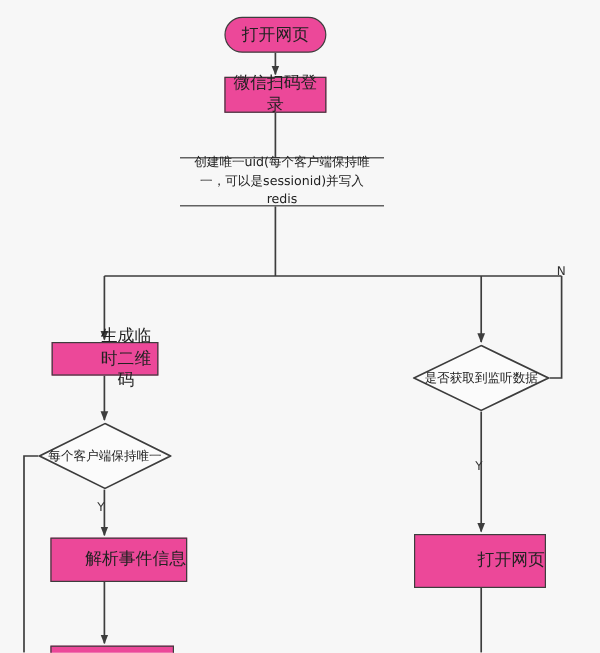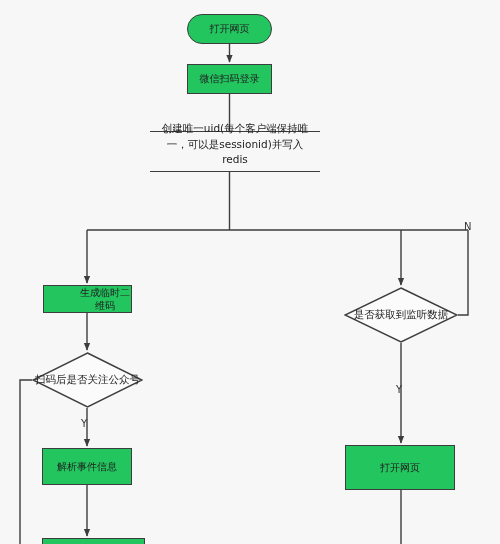--- a/index.html
+++ b/index.html
@@ -23,33 +23,34 @@
   #edges {
     position: absolute;
     left: 0;
     top: 0;
     width: 500px;
     height: 544px;
   }
   .node {
     position: absolute;
     box-sizing: border-box;
-    background: #22c55e;
+    background: #ec4899;
     border: 1.4px solid #3d3d3d;
     display: flex;
     align-items: center;
     justify-content: center;
     text-align: center;
     color: #222;
-    font-size: 10px;
+    font-size: 14px;
     line-height: 1.35;
     z-index: 3;
   }
   .node.process {
     border-radius: 0;
+    justify-content: flex-end;
   }
   .node.terminator {
     border-radius: 999px;
   }
   .node.note {
     background: transparent;
     border: none;
     border-top: 1.4px solid #3d3d3d;
     border-bottom: 1.4px solid #3d3d3d;
     padding: 3px 4px;
@@ -132,36 +133,36 @@
   </svg>
 
   <div class="node terminator" style="left:187px; top:14px; width:85px; height:30px;">
     <span>打开网页</span>
   </div>
 
   <div class="node process" style="left:187px; top:64px; width:85px; height:30px;">
     <span>微信扫码登录</span>
   </div>
 
-  <div class="node note" style="left:150px; top:131px; width:170px; height:41px;align-items:flex-end;">
+  <div class="node note" style="left:150px; top:131px; width:170px; height:41px;">
     <span>创建唯一uid(每个客户端保持唯一，可以是sessionid)并写入redis</span>
   </div>
 
   <div class="node process" style="left:43px; top:285px; width:89px; height:28px;padding-left:35px;">
     <span>生成临时二维码</span>
   </div>
 
   <div class="diamond-wrap" style="left:32px; top:352px; width:111px; height:56px;">
     <svg width="111" height="56" viewBox="0 0 111 56" xmlns="http://www.w3.org/2000/svg">
       <polygon points="55.5,1 110,28 55.5,55 1,28" fill="#fbfbfb" stroke="#3d3d3d" stroke-width="1.4"></polygon>
     </svg>
-    <div class="diamond-label">扫码后是否关注公众号</div>
+    <div class="diamond-label">每个客户端保持唯一</div>
   </div>
 
-  <div class="node process" style="left:42px; top:448px; width:90px; height:37px;">
+  <div class="node process" style="left:42px; top:448px; width:114px; height:37px;">
     <span>解析事件信息</span>
   </div>
 
   <div class="node process" style="left:42px; top:538px; width:103px; height:30px;">
     <span></span>
   </div>
 
   <div class="diamond-wrap" style="left:344px; top:287px; width:114px; height:56px;">
     <svg width="114" height="56" viewBox="0 0 114 56" xmlns="http://www.w3.org/2000/svg">
       <polygon points="57,1 113,28 57,55 1,28" fill="#fbfbfb" stroke="#3d3d3d" stroke-width="1.4"></polygon>

